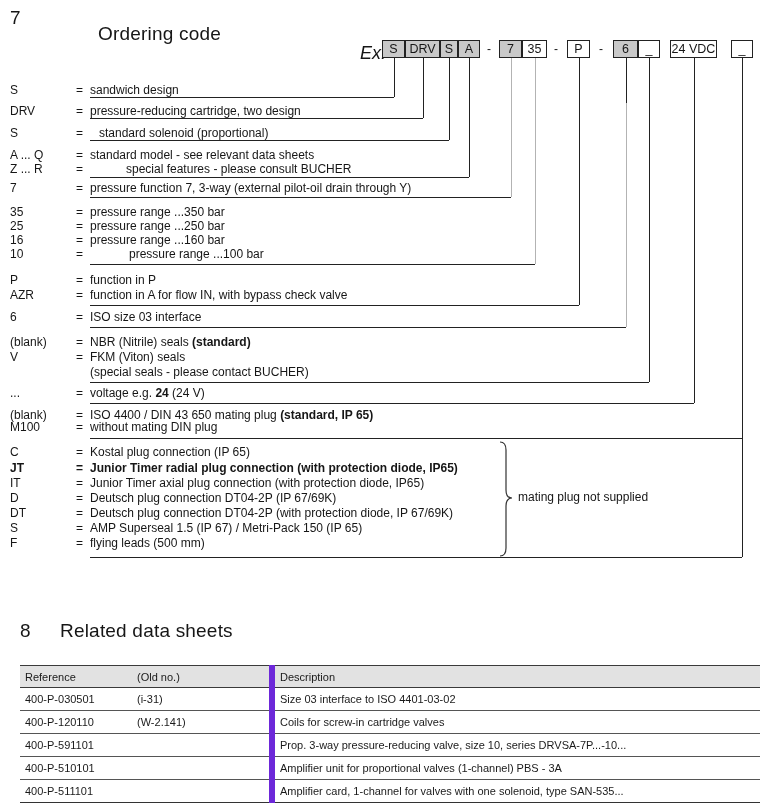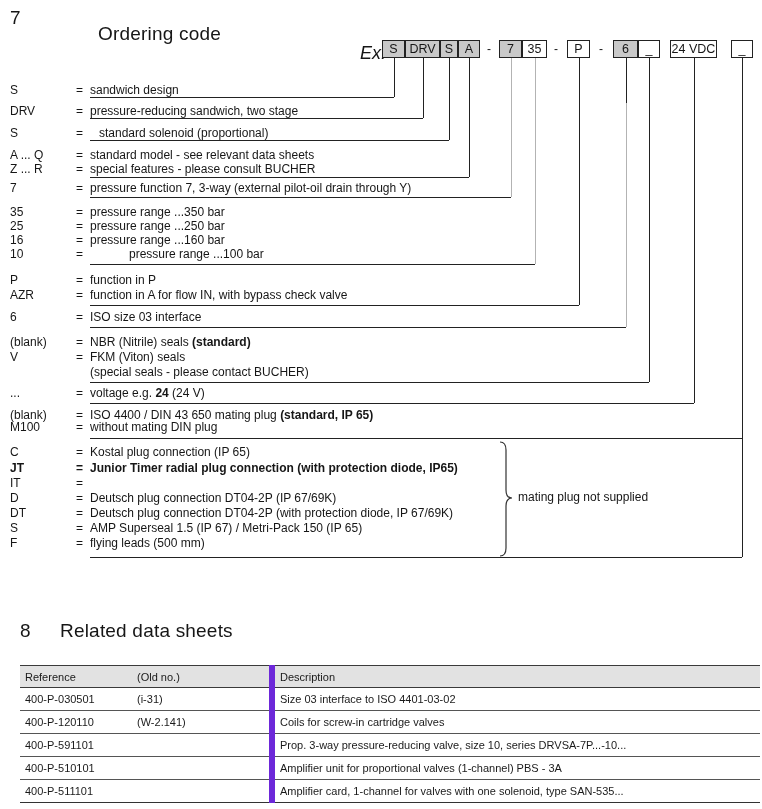--- a/index.html
+++ b/index.html
@@ -81,36 +81,36 @@
       <div class="hline" style="left: 90px; top: 438px; width: 652px;"></div>
       <div class="hline" style="left: 90px; top: 557px; width: 652px;"></div>
       <div class="crow" style="top: 83px;">
         <span class="code" style="left: 10px;">S</span>
         <span class="eq" style="left: 76px;">=</span>
         <span class="desc" style="left: 90px;"><span style="position: static;">sandwich design</span></span>
       </div>
       <div class="crow" style="top: 104px;">
         <span class="code" style="left: 10px;">DRV</span>
         <span class="eq" style="left: 76px;">=</span>
-        <span class="desc" style="left: 90px;"><span style="position: static;">pressure-reducing sandwich, two stage</span></span>
+        <span class="desc" style="left: 90px;"><span style="position: static;">pressure-reducing cartridge, two design</span></span>
       </div>
       <div class="crow" style="top: 126px;">
         <span class="code" style="left: 10px;">S</span>
         <span class="eq" style="left: 76px;">=</span>
         <span class="desc" style="left: 99px;"><span style="position: static;">standard solenoid (proportional)</span></span>
       </div>
       <div class="crow" style="top: 148px;">
         <span class="code" style="left: 10px;">A ... Q</span>
         <span class="eq" style="left: 76px;">=</span>
         <span class="desc" style="left: 90px;"><span style="position: static;">standard model - see relevant data sheets</span></span>
       </div>
       <div class="crow" style="top: 162px;">
         <span class="code" style="left: 10px;">Z ... R</span>
         <span class="eq" style="left: 76px;">=</span>
-        <span class="desc" style="left: 90px;"><span style="position: static;">special features - please consult BUCHER</span></span>
+        <span class="desc" style="left: 90px;"><span style="position: static; margin-left: 36px;">special features - please consult BUCHER</span></span>
       </div>
       <div class="crow" style="top: 181px;">
         <span class="code" style="left: 10px;">7</span>
         <span class="eq" style="left: 76px;">=</span>
         <span class="desc" style="left: 90px;"><span style="position: static;">pressure function 7, 3-way (external pilot-oil drain through Y)</span></span>
       </div>
       <div class="crow" style="top: 205px;">
         <span class="code" style="left: 10px;">35</span>
         <span class="eq" style="left: 76px;">=</span>
         <span class="desc" style="left: 90px;"><span style="position: static;">pressure range ...350 bar</span></span>
@@ -179,20 +179,21 @@
         <span class="desc" style="left: 90px;"><span style="position: static;">Kostal plug connection (IP 65)</span></span>
       </div>
       <div class="crow" style="top: 461px; font-weight: bold;">
         <span class="code" style="left: 10px;">JT</span>
         <span class="eq" style="left: 76px;">=</span>
         <span class="desc" style="left: 90px;"><span style="position: static;">Junior Timer radial plug connection (with protection diode, IP65)</span></span>
       </div>
       <div class="crow" style="top: 476px;">
         <span class="code" style="left: 10px;">IT</span>
         <span class="eq" style="left: 76px;">=</span>
+        <span class="desc" style="left: 90px;"><span style="position: static;">Junior Timer axial plug connection (with protection diode, IP65)</span></span>
       </div>
       <div class="crow" style="top: 491px;">
         <span class="code" style="left: 10px;">D</span>
         <span class="eq" style="left: 76px;">=</span>
         <span class="desc" style="left: 90px;"><span style="position: static;">Deutsch plug connection DT04-2P (IP 67/69K)</span></span>
       </div>
       <div class="crow" style="top: 506px;">
         <span class="code" style="left: 10px;">DT</span>
         <span class="eq" style="left: 76px;">=</span>
         <span class="desc" style="left: 90px;"><span style="position: static;">Deutsch plug connection DT04-2P (with protection diode, IP 67/69K)</span></span>

